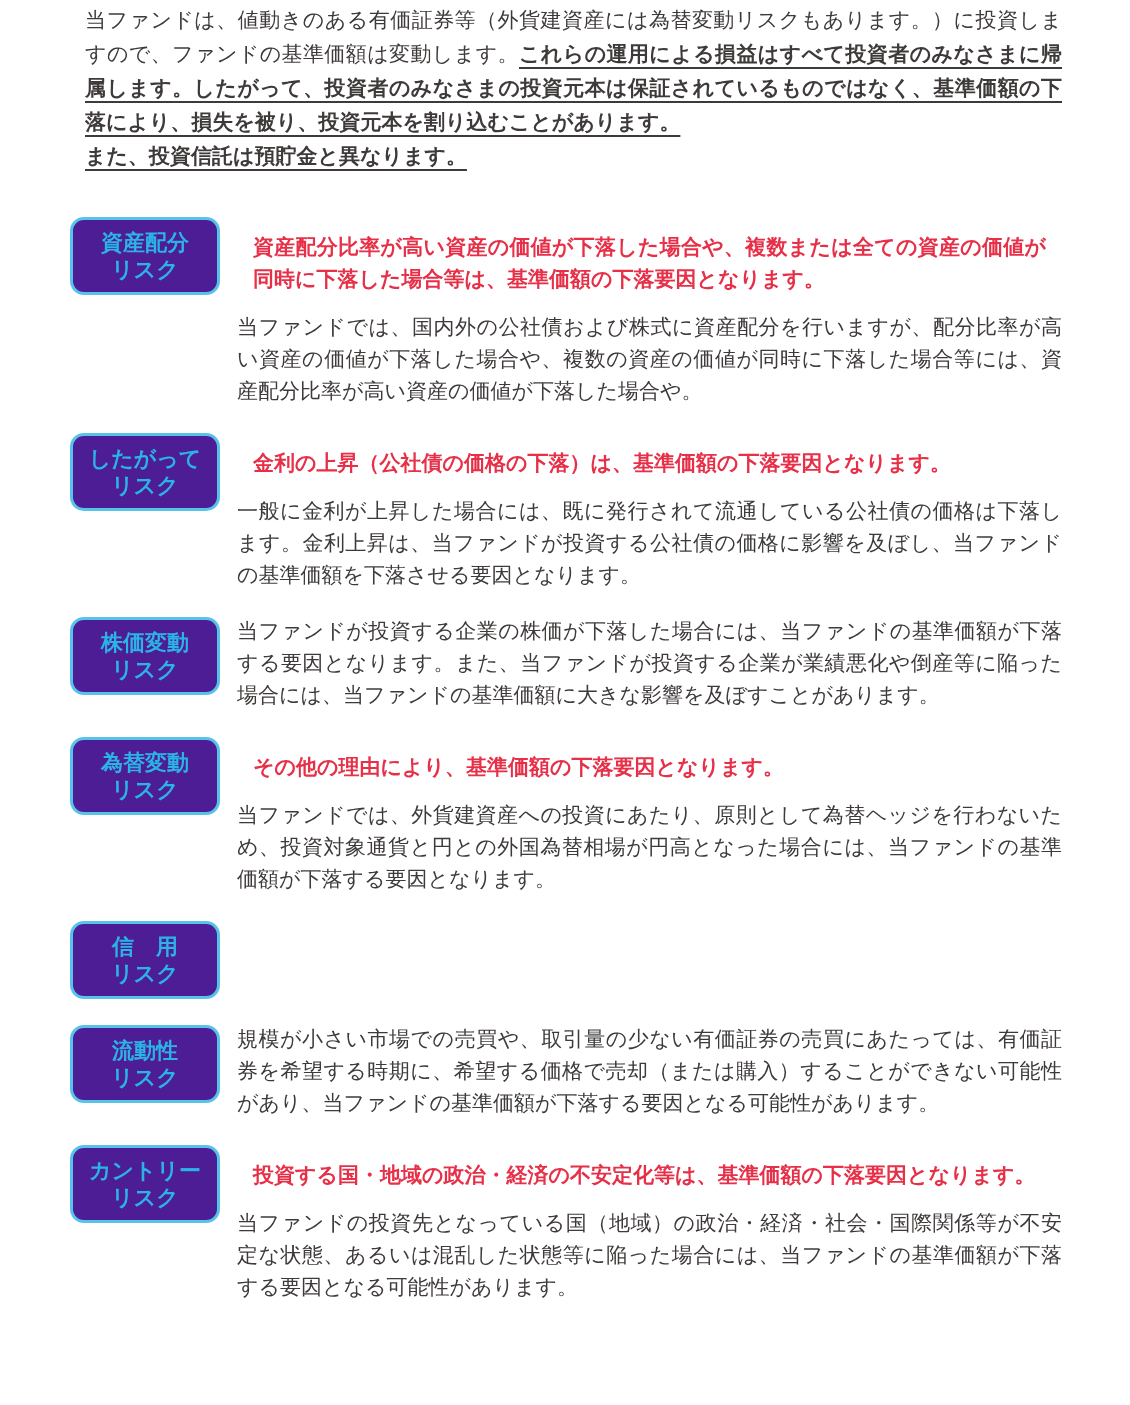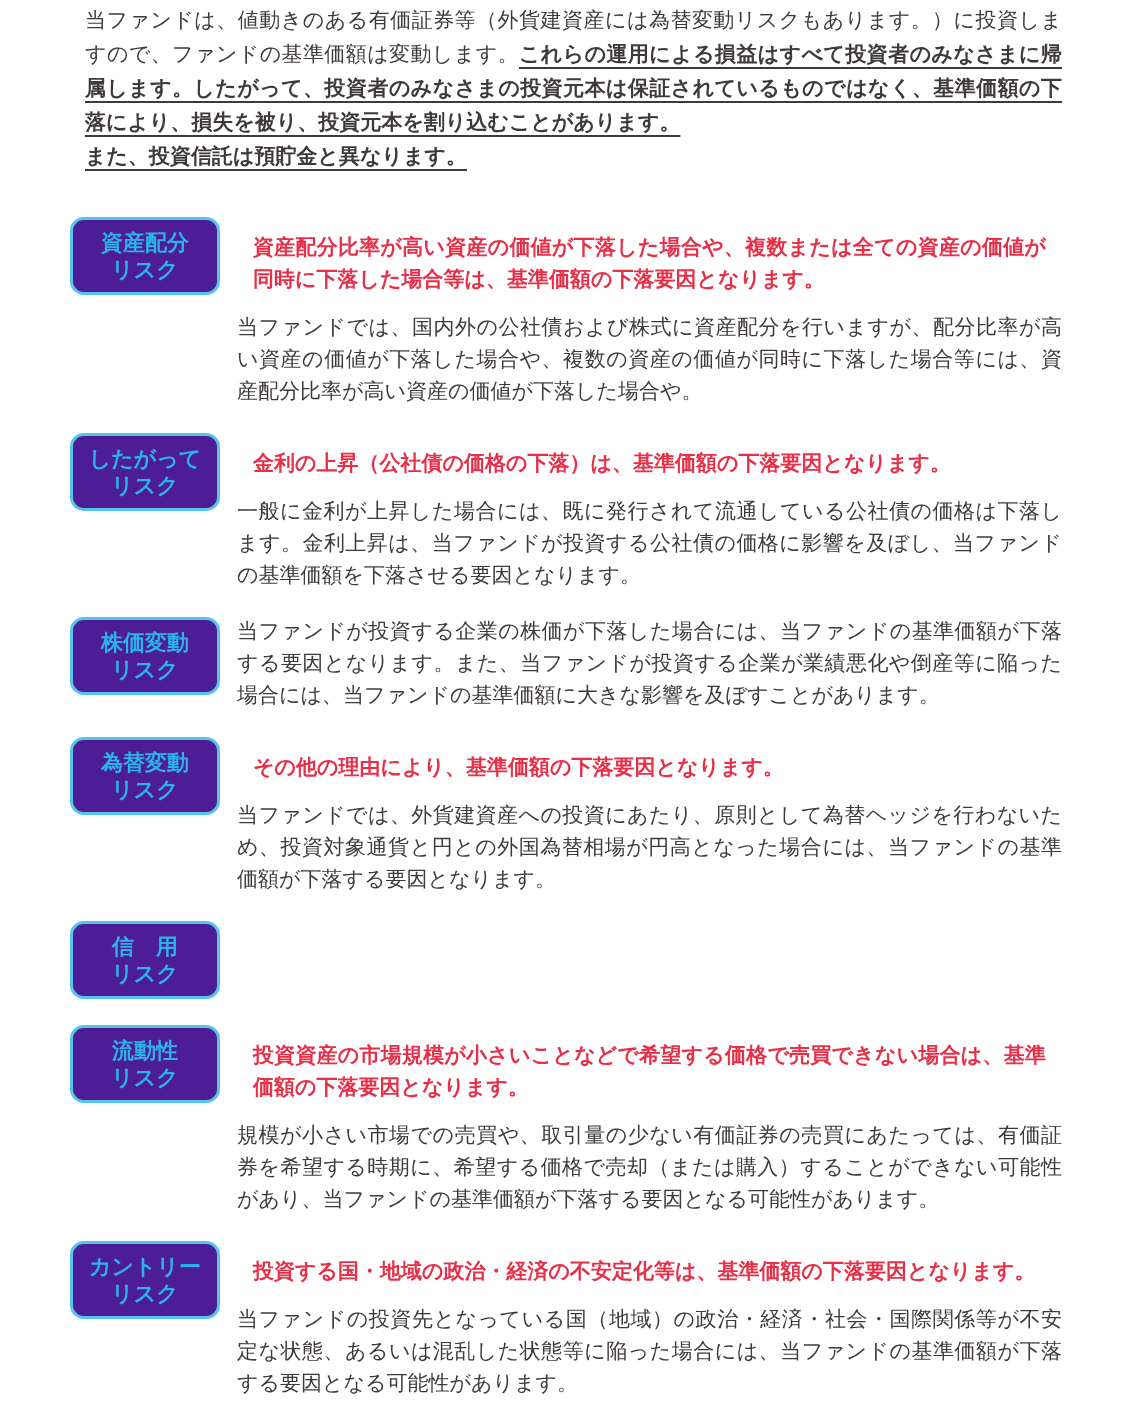--- a/index.html
+++ b/index.html
@@ -141,21 +141,20 @@
       <div class="risk-content">
       </div>
     </div>
 
     <div class="risk-section">
       <div class="risk-label">
         <span>流動性</span>
         <span>リスク</span>
       </div>
       <div class="risk-content">
-        <p class="risk-headline">投資資産の市場規模が小さいことなどで希望する価格で売買できない場合は、基準価額の下落要因となります。</p>
         <p class="risk-body">規模が小さい市場での売買や、取引量の少ない有価証券の売買にあたっては、有価証券を希望する時期に、希望する価格で売却（または購入）することができない可能性があり、当ファンドの基準価額が下落する要因となる可能性があります。</p>
       </div>
     </div>
 
     <div class="risk-section">
       <div class="risk-label">
         <span>カントリー</span>
         <span>リスク</span>
       </div>
       <div class="risk-content">

